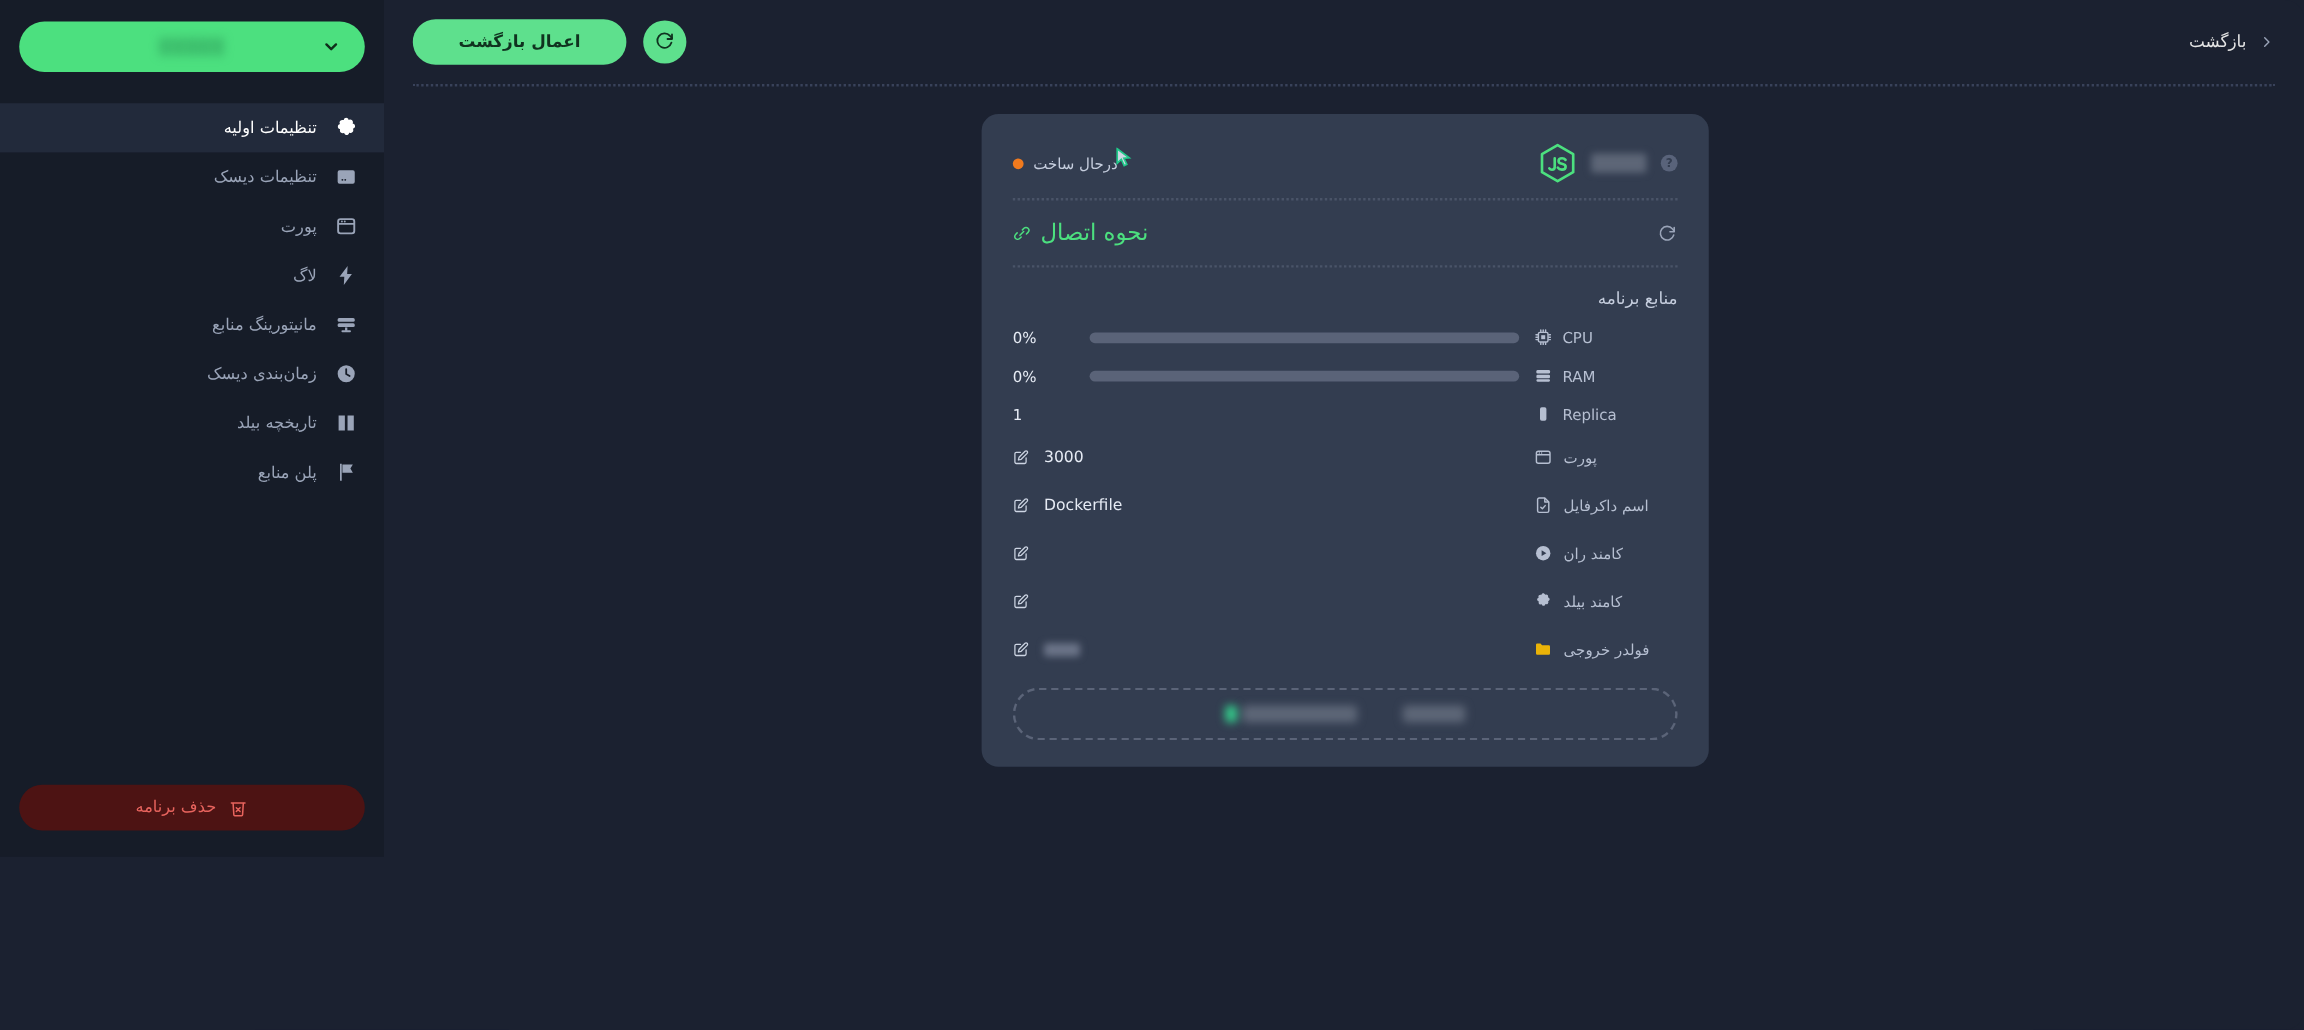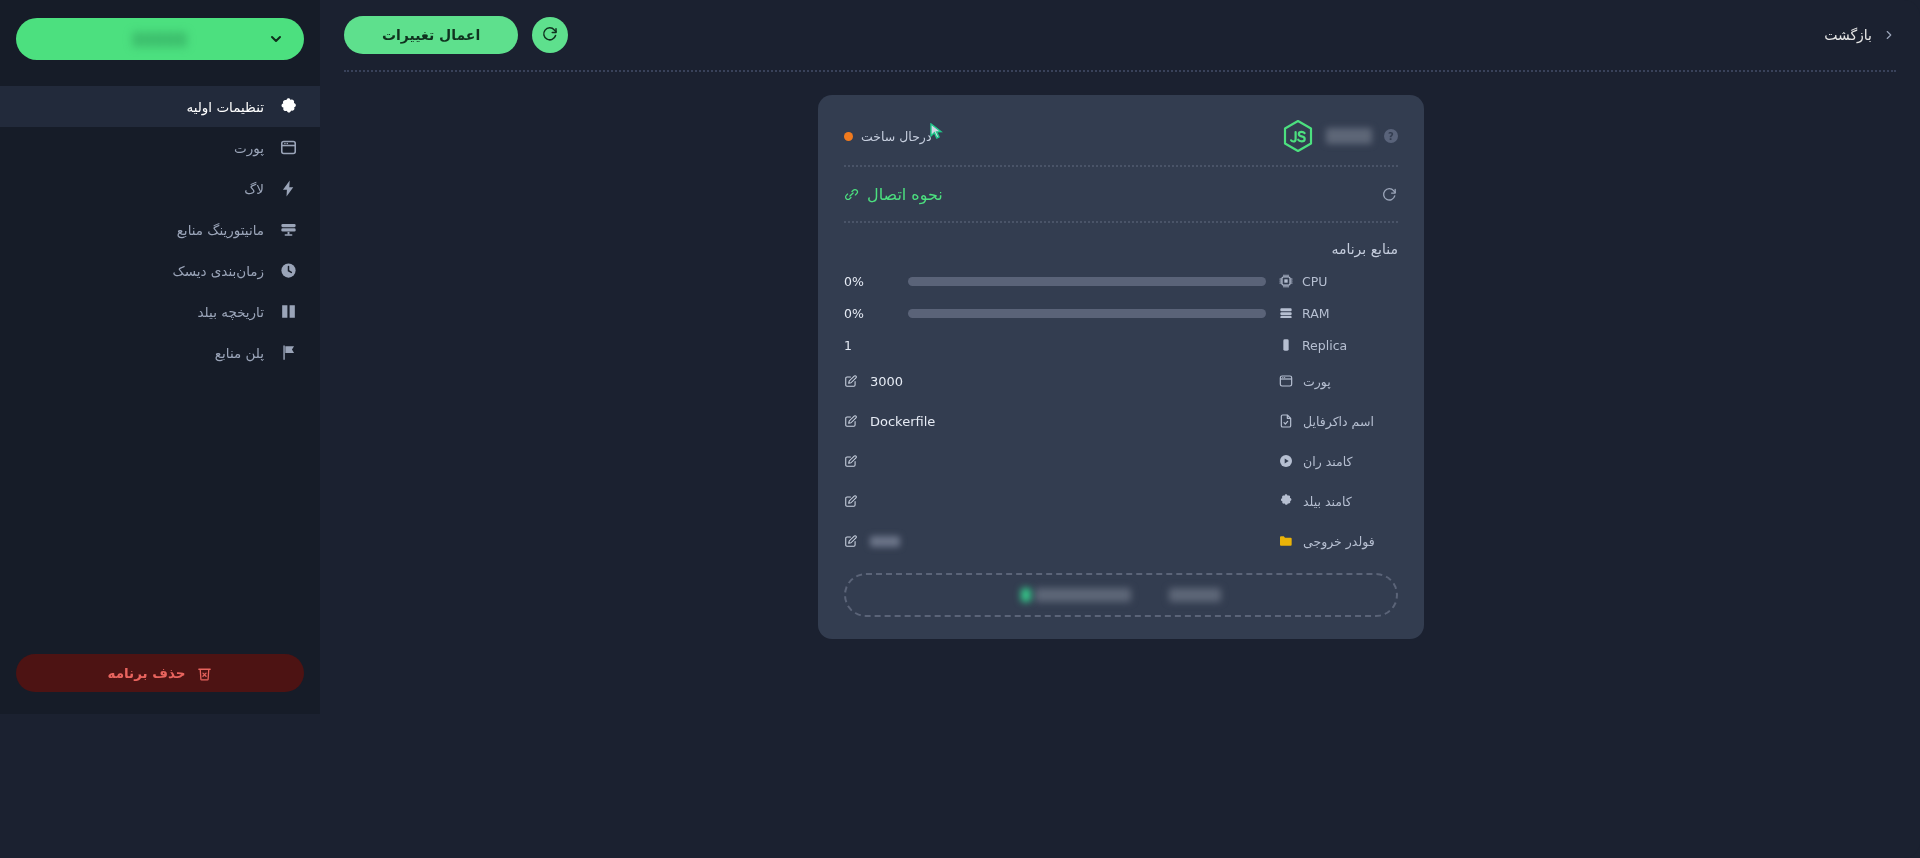--- a/index.html
+++ b/index.html
@@ -102,21 +102,20 @@
     background: #4d1313;
     color: #e8645e;
     display: flex;
     align-items: center;
     justify-content: center;
     gap: 10px;
     font-size: 13.5px;
     cursor: pointer;
     border: none;
     font-family: inherit;
-    font-weight: bold;
   }
   .delete-btn .ico { width: 17px; height: 17px; display:flex; }
 
   
   .main {
     flex: 1 1 auto;
     height: 858px;
     background: #1b2130;
     position: relative;
     border-top-right-radius: 16px;
@@ -202,21 +201,21 @@
   }
 
   .row-sep { border-top: 2px dotted #4a5468; margin: 6px 0; }
 
   .conn-row {
     display: flex; align-items: center; justify-content: space-between;
     height: 42px;
   }
   .conn-link {
     display: flex; align-items: center; gap: 8px;
-    color: #4ce07f; font-size: 16px; cursor: pointer;
+    color: #4ce07f; font-size: 19px; cursor: pointer;
   }
   .conn-link .ico { width: 15px; height: 15px; display: flex; }
   .refresh-small { width: 17px; height: 17px; color: #9aa4b8; cursor: pointer; display:flex;}
 
   .sec-title {
     color: #c6cede;
     font-size: 14px;
     padding: 12px 0 8px 0;
     text-align: right;
   }
@@ -311,20 +310,30 @@
       <div class="nav-item active">
         <span class="ico">
           <svg viewBox="0 0 24 24" width="19" height="19" fill="currentColor">
               <path d="M12 8a4 4 0 1 0 0 8 4 4 0 0 0 0-8zm0 6a2 2 0 1 1 0-4 2 2 0 0 1 0 4z"></path>
               <path d="M12 1.5c-1.2 0-2.2.8-2.5 1.9l-.1.4-.4.1c-1.1-.5-2.4-.2-3.2.7-.8.8-1 2-.6 3l.2.4-.3.3c-1.1.3-1.9 1.3-1.9 2.5s.8 2.2 1.9 2.5l.4.1.1.4c-.5 1.1-.2 2.4.7 3.2.8.8 2 1 3 .6l.4-.2.3.3c.3 1.1 1.3 1.9 2.5 1.9s2.2-.8 2.5-1.9l.1-.4.4-.1c1.1.5 2.4.2 3.2-.7.8-.8 1-2 .6-3l-.2-.4.3-.3c1.1-.3 1.9-1.3 1.9-2.5s-.8-2.2-1.9-2.5l-.4-.1-.1-.4c.5-1.1.2-2.4-.7-3.2-.8-.8-2-1-3-.6l-.4.2-.3-.3C14.2 2.3 13.2 1.5 12 1.5z"></path>
             </svg>
         </span>
         <span class="lbl">تنظیمات اولیه</span>
       </div>
 
+      <div class="nav-item">
+        <span class="ico">
+          <svg viewBox="0 0 24 24" width="19" height="19" fill="currentColor">
+              <path d="M5 5h14a2 2 0 0 1 2 2v10a2 2 0 0 1-2 2H5a2 2 0 0 1-2-2V7a2 2 0 0 1 2-2zm1 9h12v2H6v-2z"></path>
+              <circle cx="8" cy="15" r="1" fill="#161c28"></circle>
+              <circle cx="11" cy="15" r="1" fill="#161c28"></circle>
+            </svg>
+        </span>
+        <span class="lbl">تنظیمات دیسک</span>
+      </div>
 
 
       <div class="nav-item">
         <span class="ico">
           <svg viewBox="0 0 24 24" width="19" height="19" fill="none" stroke="currentColor" stroke-width="2">
               <rect x="3.5" y="4.5" width="17" height="15" rx="2.5"></rect>
               <line x1="3.5" y1="9.5" x2="20.5" y2="9.5"></line>
               <circle cx="7.5" cy="7" r="1" fill="currentColor" stroke="none"></circle>
               <circle cx="10.5" cy="7" r="1" fill="currentColor" stroke="none"></circle>
             </svg>
@@ -409,21 +418,21 @@
 
       <div class="topbar-left">
         <button class="round-btn">
           <span>
             <svg viewBox="0 0 24 24" width="18" height="18" fill="none" stroke="currentColor" stroke-width="2" stroke-linecap="round" stroke-linejoin="round">
                 <polyline points="20 5 20 10 15 10"></polyline>
                 <path d="M19.4 14a8 8 0 1 1-1.6-7.4L20 9"></path>
               </svg>
           </span>
         </button>
-        <button class="apply-btn">اعمال تغییرات</button>
+        <button class="apply-btn">اعمال بازگشت</button>
       </div>
     </div>
     <div class="dotted-sep"></div>
 
     <div class="card">
 
       <div class="card-head">
         <div class="card-head-right">
           <span class="help-icon">?</span>
           <span class="stack-name" title="▒▒▒▒"></span>

